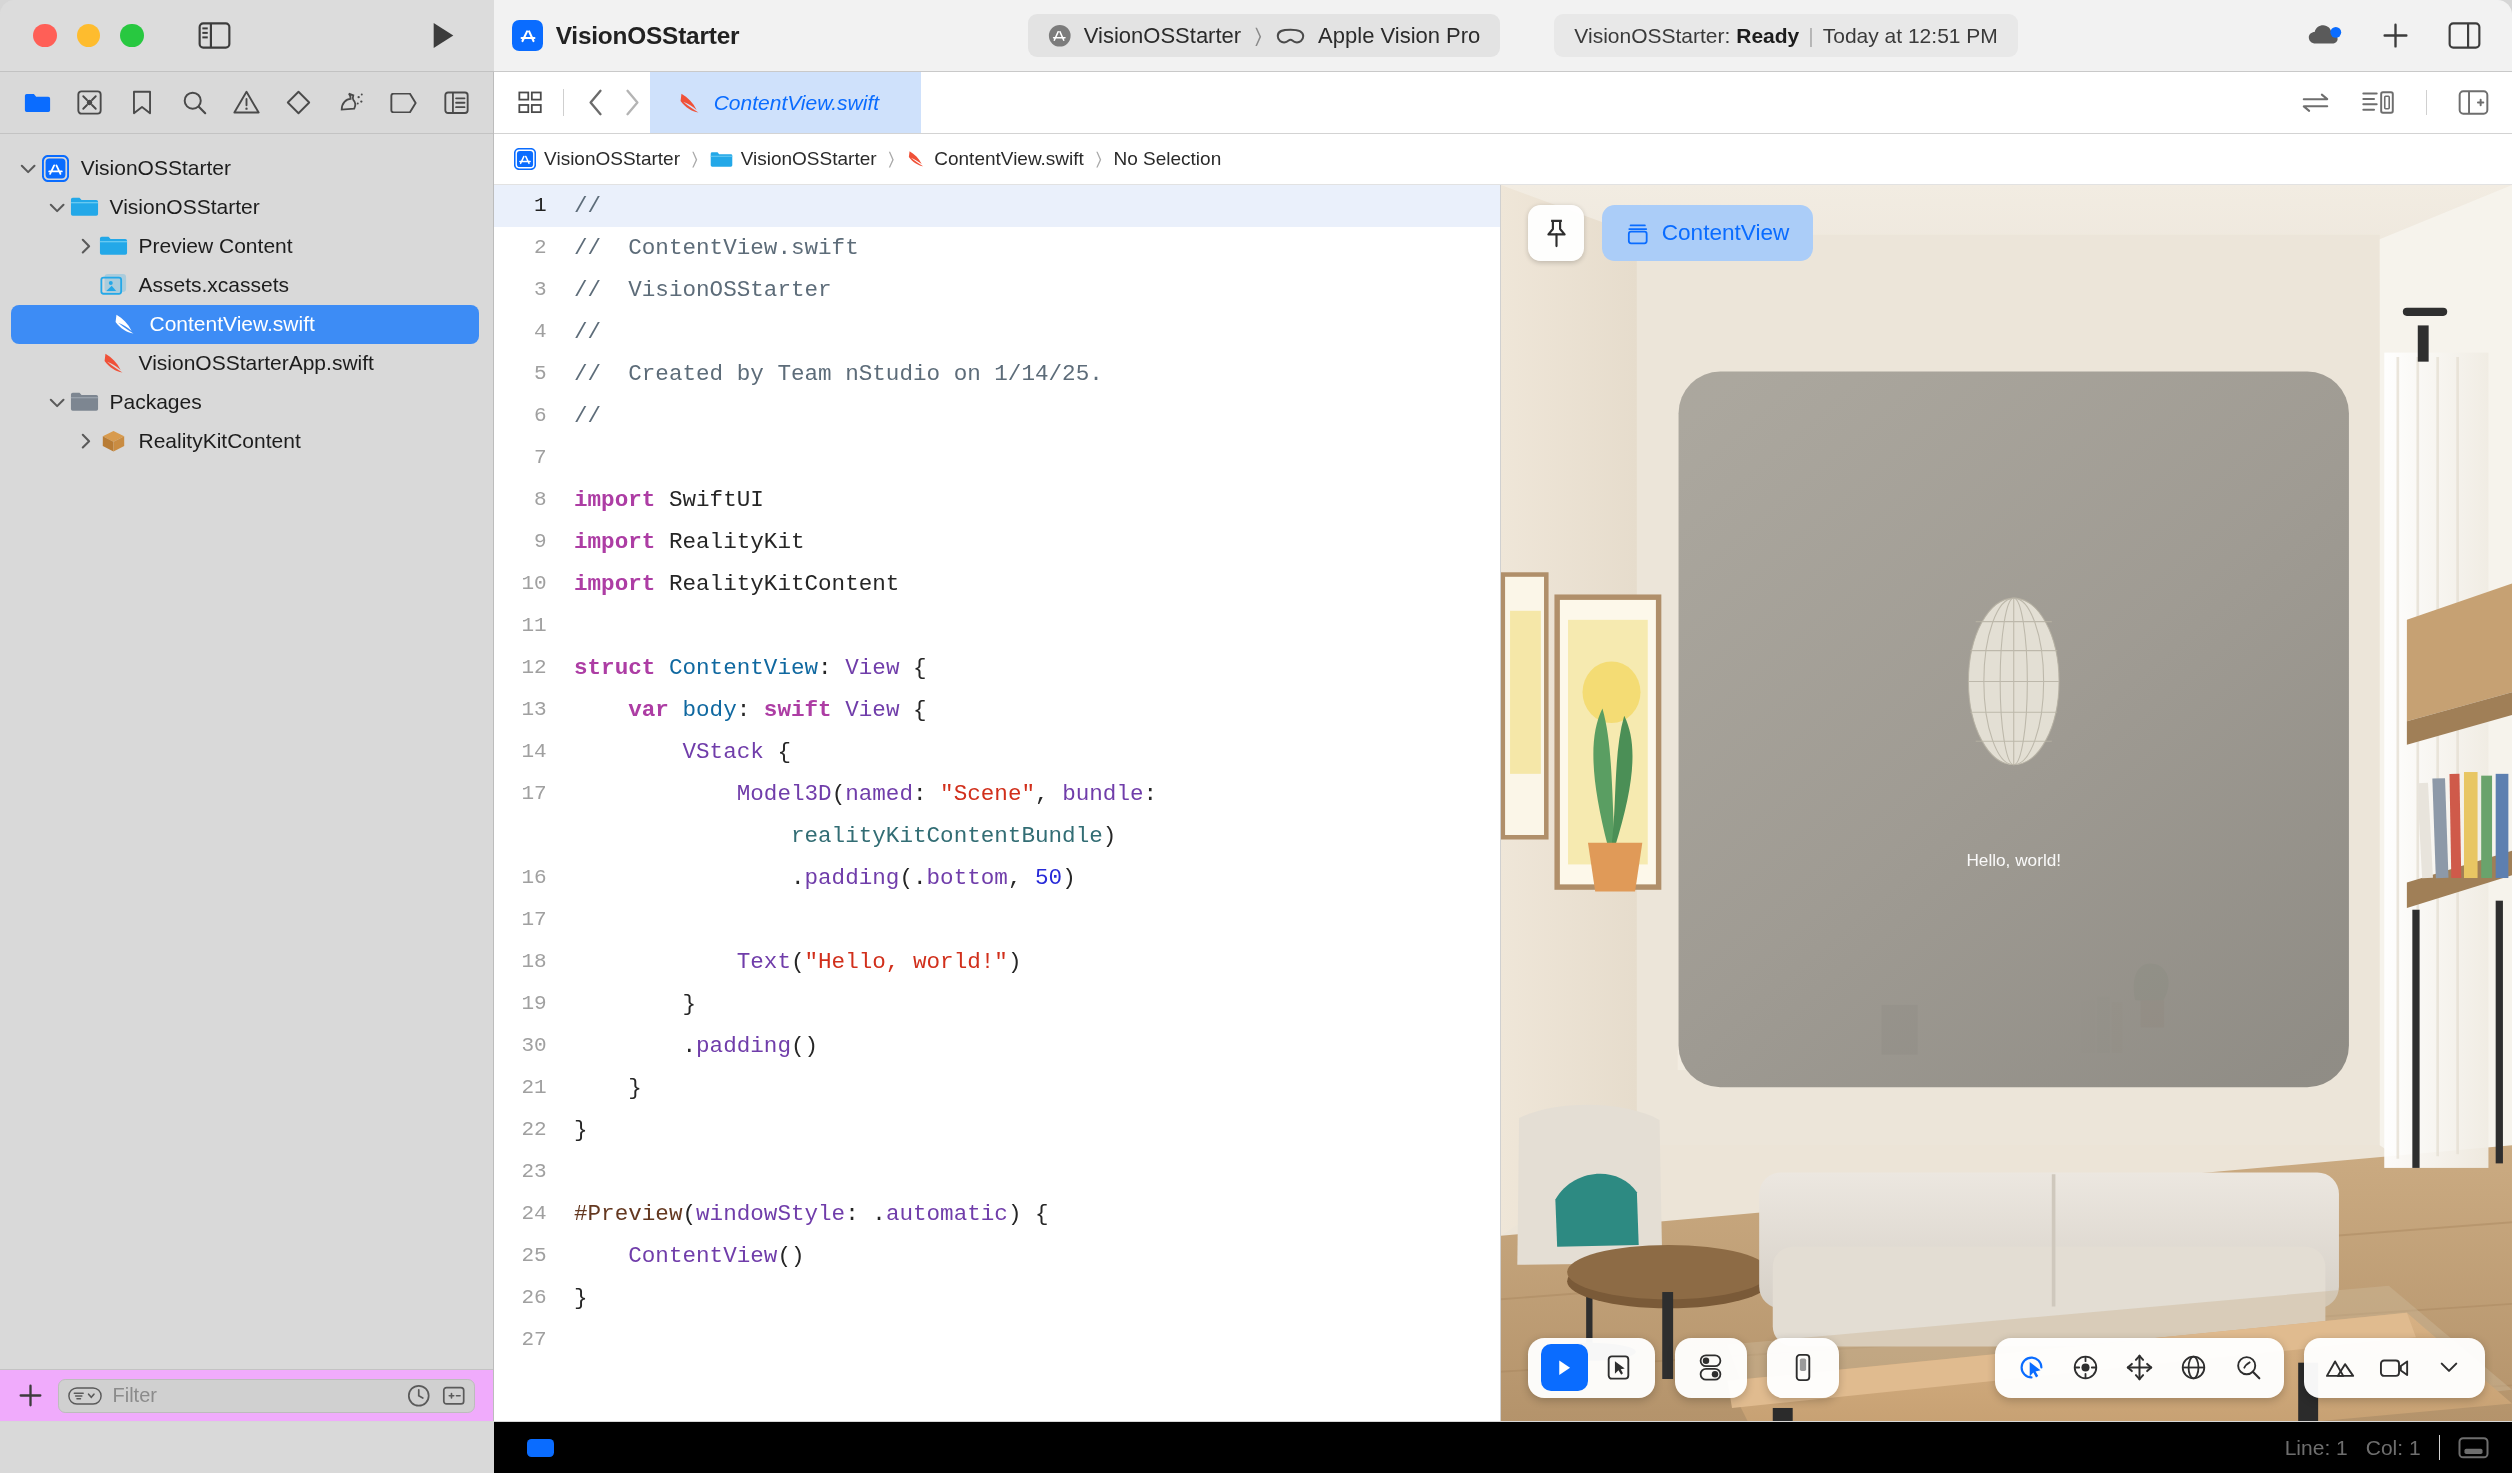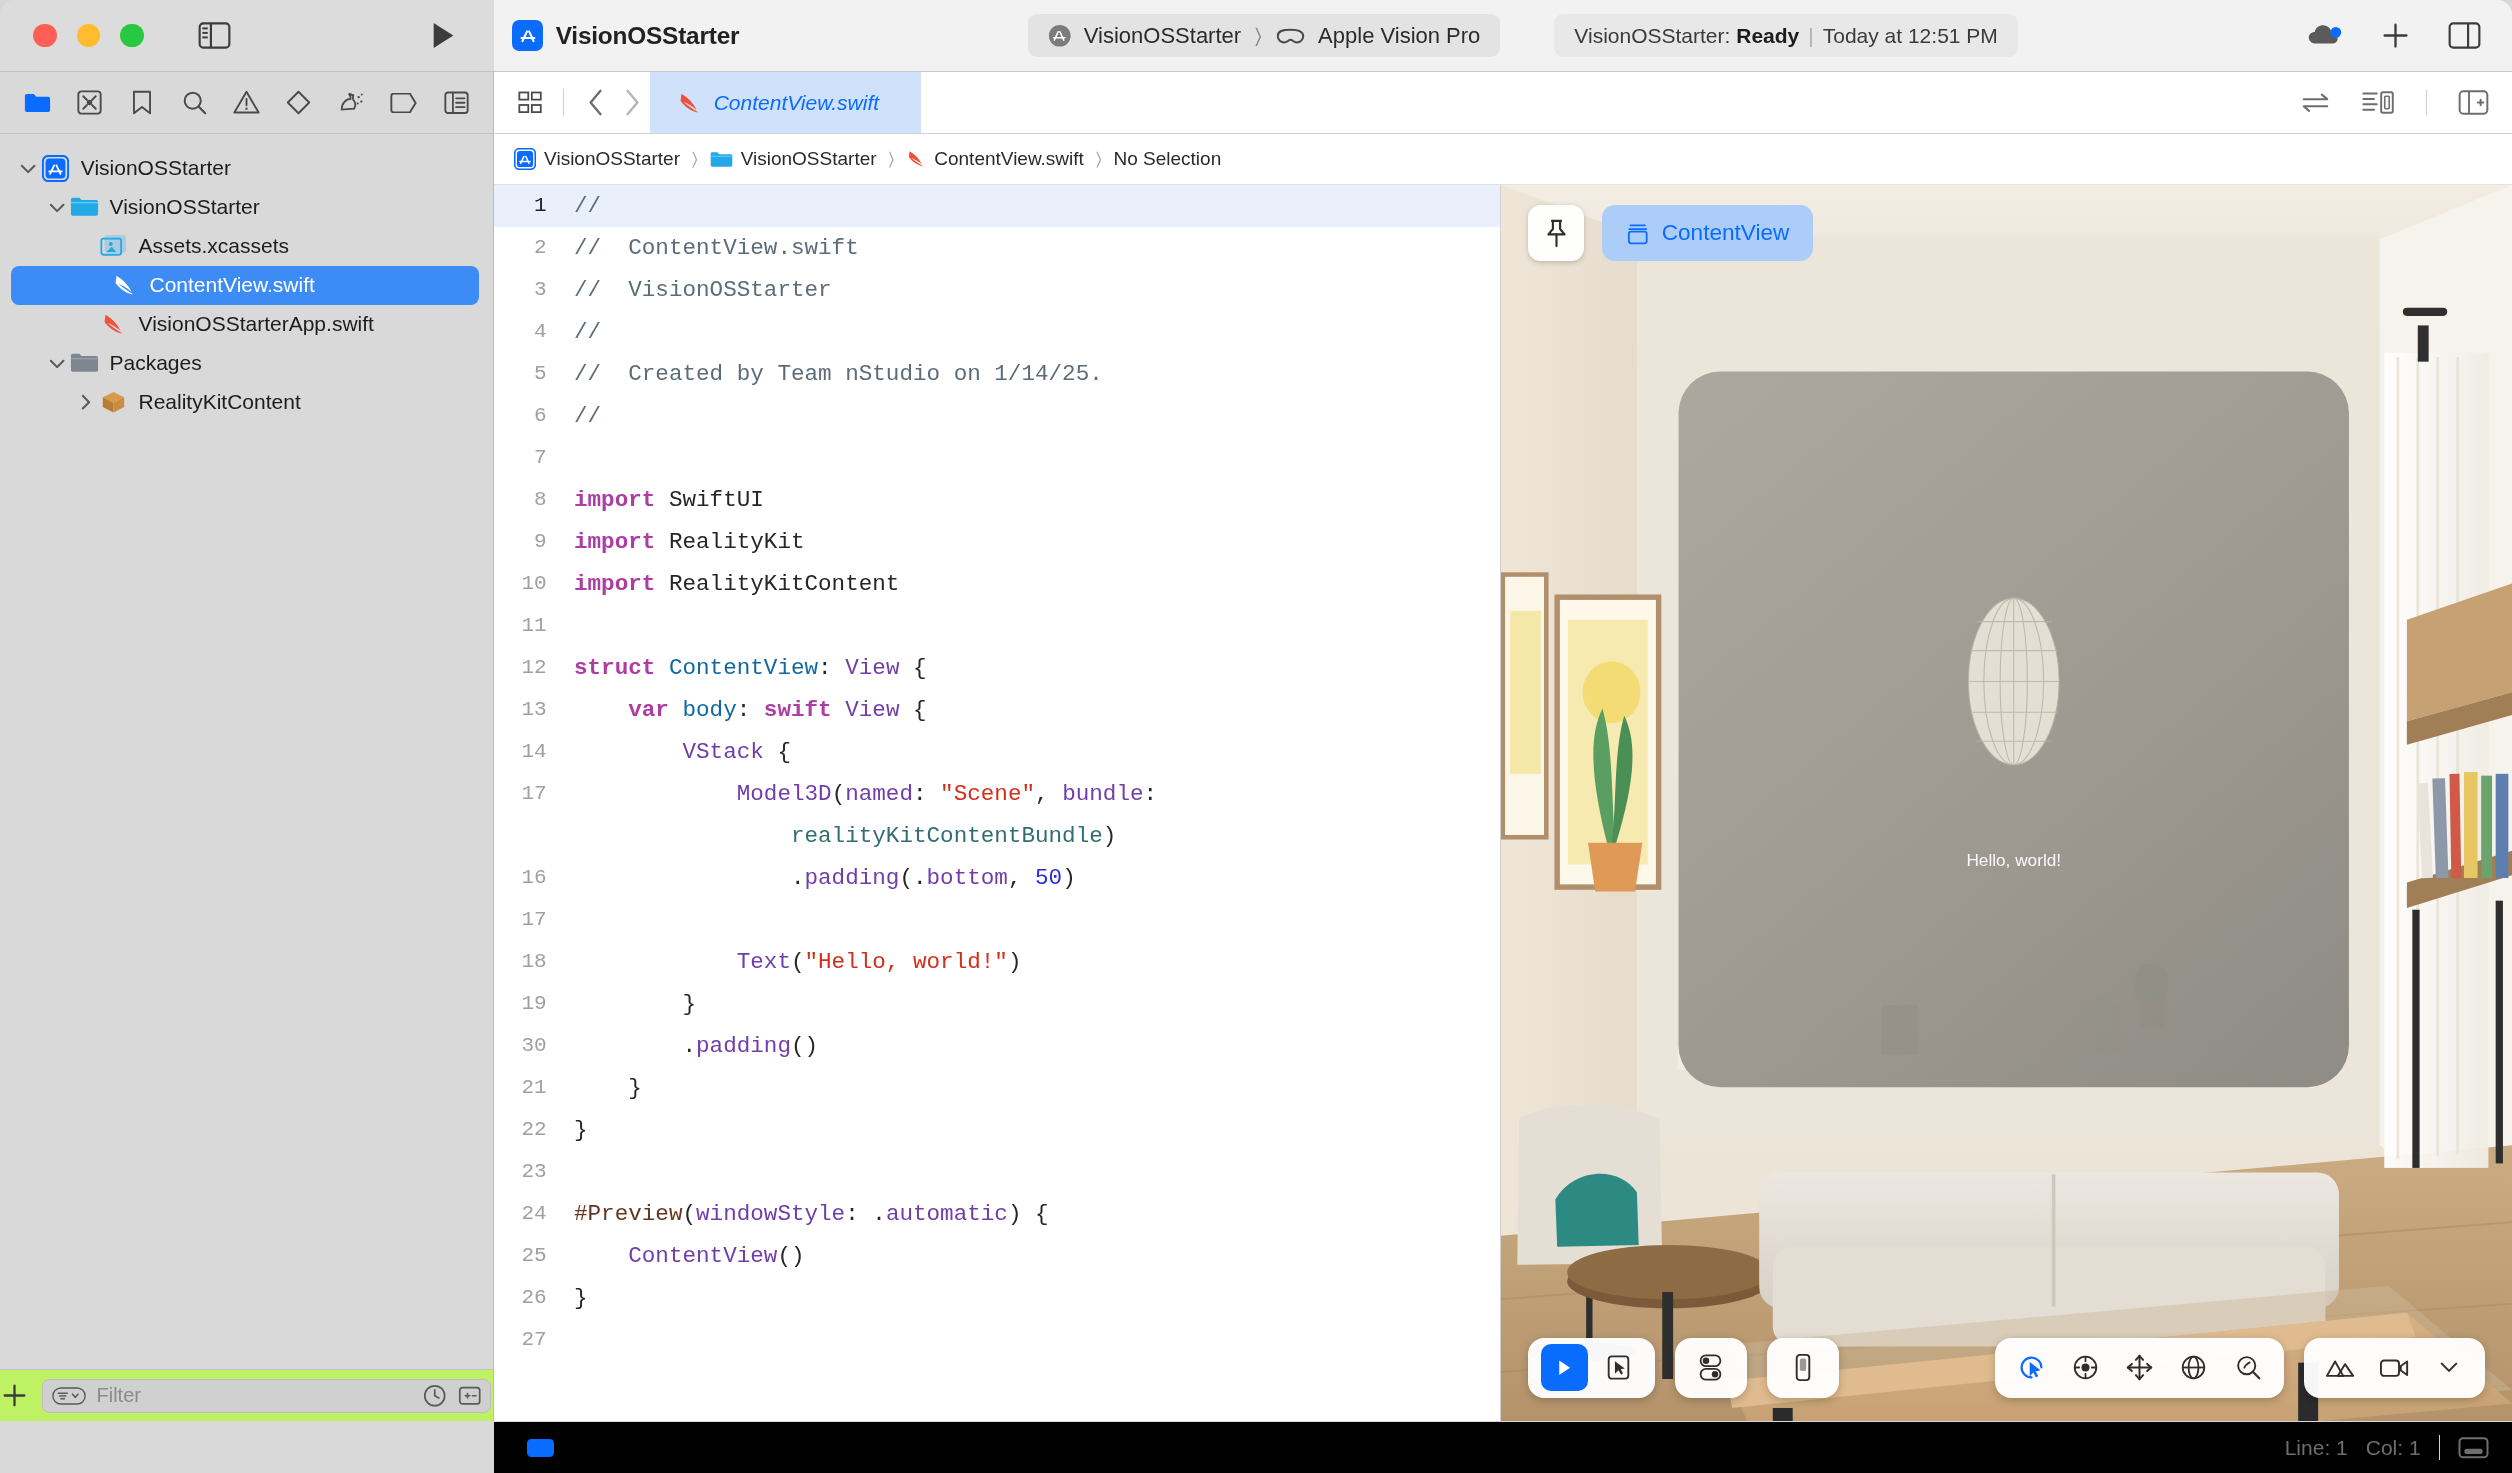--- a/index.html
+++ b/index.html
@@ -54,22 +54,22 @@
     padding:0 20px; border-bottom:0.9px solid #c3c3c3; }
   .nav-ico { width:34px; height:34px; display:flex; align-items:center; justify-content:center; }
 
   .nav-tree { flex:1; padding-top:14.5px; overflow:hidden; }
   .tree-row { height:39px; display:flex; align-items:center; font-size:21px; color:#1d1d1d; position:relative; }
   .tree-row.sel { background:#3d8cf5; color:#fff; border-radius:8.1px; margin:0 14.5px 0 11px; }
   .twisty { width:23.5px; flex:0 0 23.5px; display:flex; align-items:center; justify-content:center; color:#5a5a5a; }
   .ficon { width:31px; flex:0 0 31px; display:flex; align-items:center; justify-content:center; margin-right:10px; }
   .fname { white-space:nowrap; }
 
-  .nav-footer { height:52px; display:flex; align-items:center; gap:14.5px; padding:0 2px;
-    border-top:0.9px solid #c3c3c3; background:#bef264; }
+  .nav-footer { height:52px; display:flex; align-items:center; gap:14.5px; padding:0 18px;
+    border-top:0.9px solid #c3c3c3; background:#f0abfc; }
   .filter-box { flex:1; height:34px; background:#d0d0d0; border:0.9px solid #bcbcbc; border-radius:7.2px;
     display:flex; align-items:center; padding:0 9px; gap:11px; }
   .filter-ph { font-size:20px; color:#8b8b8b; flex:1; }
 
   
   .editor-col { flex:1; display:flex; flex-direction:column; min-width:0; background:#fff; }
   .tabbar { height:62px; display:flex; align-items:stretch; background:#fff; border-bottom:0.9px solid #d3d3d3; }
   .tabbar-left { display:flex; align-items:center; gap:0; padding-left:18px; }
   .tb-sq { width:36px; display:flex; align-items:center; justify-content:center; }
   .tb-divider { width:0.9px; height:27px; background:#cfcfcf; margin:0 14.5px; }
@@ -297,20 +297,35 @@
                 <path d="M2 3 L9 10 L16 3" fill="none" stroke="#5a5a5a" stroke-width="2.3" stroke-linecap="round" stroke-linejoin="round"></path>
               </svg>
             </div>
             <div class="ficon">
               <svg width="29" height="23.5" viewBox="0 0 32 26">
                 <path d="M1 5 a2 2 0 0 1 2-2 h7.5 l2.2 2.6 H29 a2 2 0 0 1 2 2 v13.4 a2 2 0 0 1-2 2 H3 a2 2 0 0 1-2-2 Z" fill="#23a8e8"></path>
                 <rect x="1" y="7.8" width="30" height="1.4" fill="#6ccbf2"></rect>
               </svg>
             </div>
             <div class="fname">VisionOSStarter</div>
+          </div>
+          <div class="tree-row">
+            <div style="width:74px;flex:0 0 74px"></div>
+            <div class="twisty">
+              <svg width="11" height="16.3" viewBox="0 0 12 18">
+                <path d="M3 2 L10 9 L3 16" fill="none" stroke="#5a5a5a" stroke-width="2.3" stroke-linecap="round" stroke-linejoin="round"></path>
+              </svg>
+            </div>
+            <div class="ficon">
+              <svg width="29" height="23.5" viewBox="0 0 32 26">
+                <path d="M1 5 a2 2 0 0 1 2-2 h7.5 l2.2 2.6 H29 a2 2 0 0 1 2 2 v13.4 a2 2 0 0 1-2 2 H3 a2 2 0 0 1-2-2 Z" fill="#23a8e8"></path>
+                <rect x="1" y="7.8" width="30" height="1.4" fill="#6ccbf2"></rect>
+              </svg>
+            </div>
+            <div class="fname">Preview Content</div>
           </div>
           <div class="tree-row">
             <div style="width:74px;flex:0 0 74px"></div>
             <div class="twisty"></div>
             <div class="ficon">
               <svg width="27" height="23.5" viewBox="0 0 30 26">
                 <rect x="1.5" y="5" width="22" height="18" rx="2.5" fill="none" stroke="#23a8e8" stroke-width="2"></rect>
                 <rect x="6" y="2" width="22" height="18" rx="2.5" fill="#23a8e8" opacity="0.25" stroke="#23a8e8" stroke-width="2"></rect>
                 <circle cx="12" cy="11" r="2.2" fill="#23a8e8"></circle>
                 <path d="M7 20 L13 14 L18 20 Z" fill="#23a8e8"></path>

